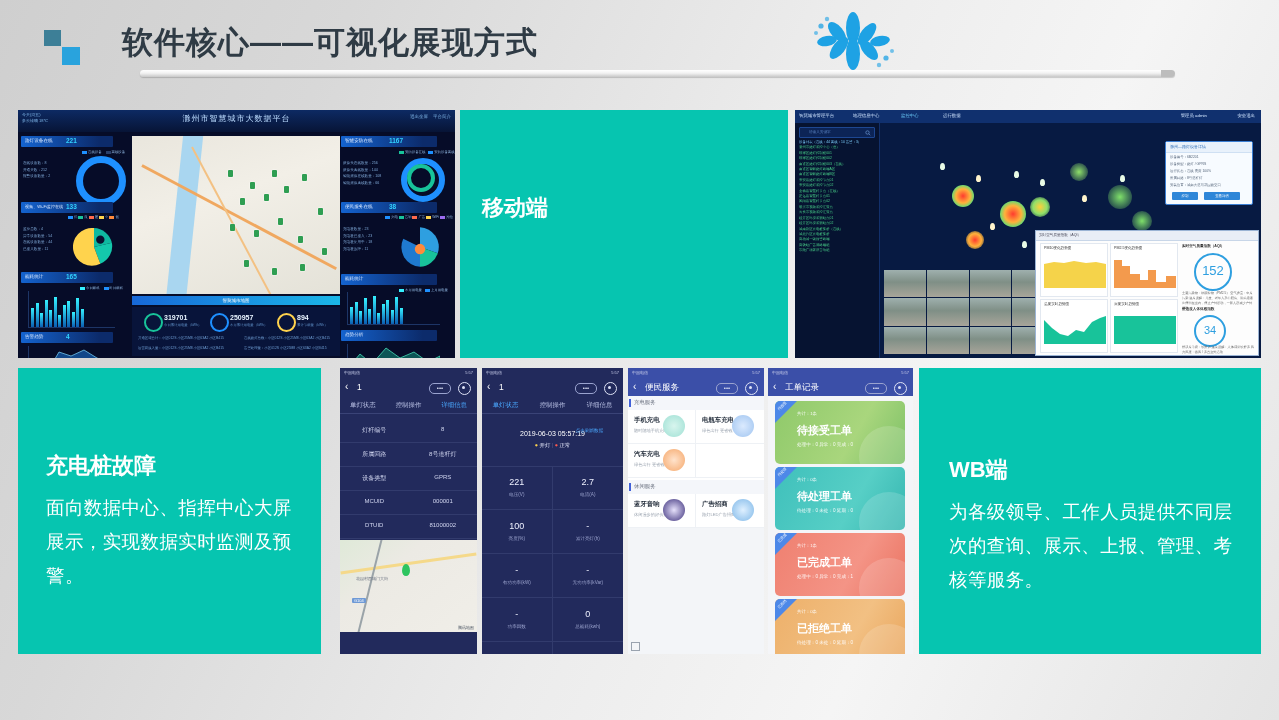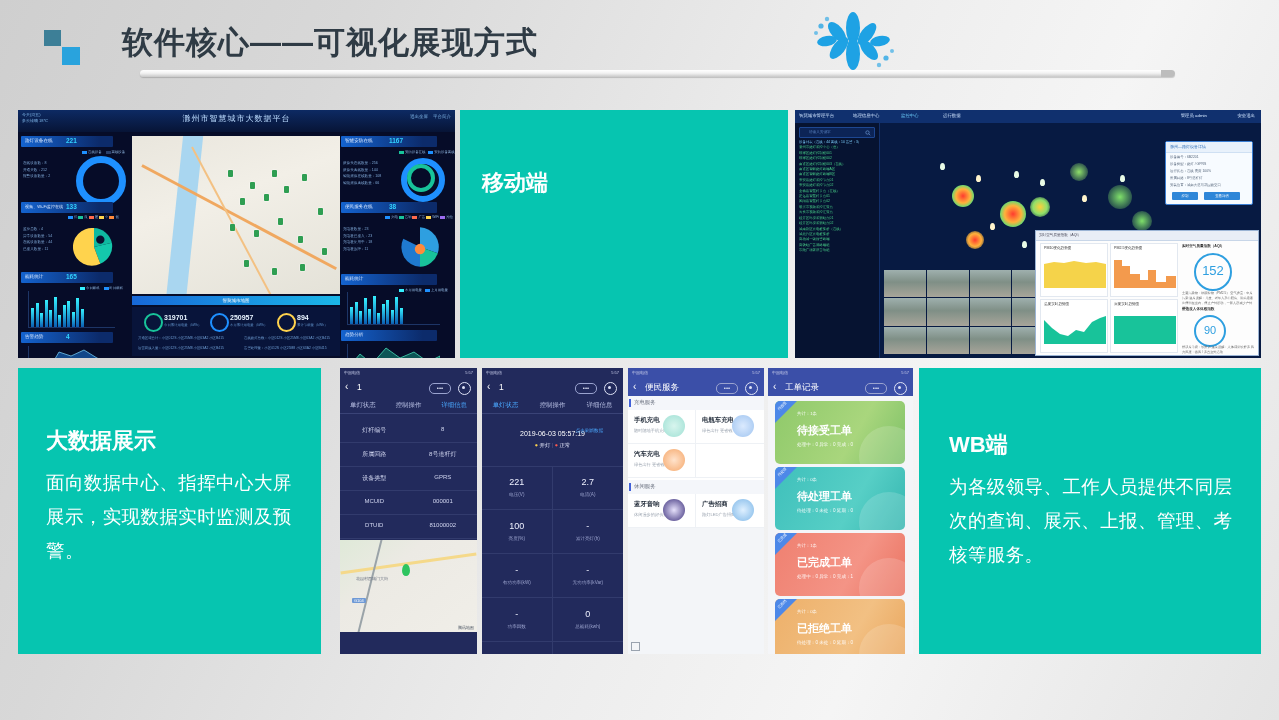--- a/index.html
+++ b/index.html
@@ -29,21 +29,21 @@
   .logo-text{position:absolute;left:96px;top:4px;}
   .logo-word{font-size:31px;font-weight:bold;color:#10161c;letter-spacing:-1px;
     font-family:"DejaVu Sans",sans-serif;line-height:34px;}
   .logo-sub{font-size:19px;font-weight:bold;color:#15202b;letter-spacing:5px;line-height:24px;}
 
   
   .panel{position:absolute;box-sizing:border-box;}
   .teal{background:#06c5b0;}
   .teal-title{color:#fff;font-size:22px;font-weight:bold;margin-bottom:10px;}
   .teal-body{color:#fff;font-size:18.5px;line-height:34px;letter-spacing:.4px;}
-  .teal-inner{position:absolute;}
+  .teal-inner{position:absolute;margin-top:25px;}
 
   
   #dash{left:18px;top:110px;width:437px;height:248px;background:#060c28;overflow:hidden;}
   .d-topbar{position:absolute;left:0;top:0;width:100%;height:22px;
     background:linear-gradient(180deg,#0d2a63 0%,#071436 100%);}
   .d-title{position:absolute;left:50%;transform:translateX(-50%);top:3px;
     font-size:8px;color:#bcdcff;letter-spacing:1px;white-space:nowrap;}
   .d-topleft{position:absolute;left:4px;top:2px;font-size:4px;color:#7fb6e8;line-height:6px;}
   .d-topright{position:absolute;right:4px;top:4px;font-size:4.5px;color:#7fb6e8;}
   .d-col{position:absolute;top:24px;bottom:0;}
@@ -532,31 +532,31 @@
           <rect x="0" y="6" width="62" height="28" fill="#18c39a"></rect>
         </svg>
       </div>
 
       <div class="aq-ttl" style="left:146px;top:13px;font-weight:bold">实时空气质量指数（AQI）</div>
       <div class="aq-circle" style="left:158px;top:22px;width:34px;height:34px;line-height:32px;">152</div>
       <div class="aq-txt" style="left:146px;top:60px;width:72px">主要污染物：细颗粒物（PM2.5）
 空气质量：中度污染
 温度提醒：儿童、老年人及心脏病、肺病患者应停留在室内，停止户外运动，一般人群减少户外运动。</div>
       <div class="aq-ttl" style="left:146px;top:76px;font-weight:bold">舒适度人体体感指数</div>
-      <div class="aq-circle" style="left:158px;top:84px;width:28px;height:28px;line-height:26px;font-size:11px">90</div>
+      <div class="aq-circle" style="left:158px;top:84px;width:28px;height:28px;line-height:26px;font-size:11px">34</div>
       <div class="aq-txt" style="left:146px;top:114px;width:72px">舒适度等级：较舒适
 温度提醒：人体感觉较舒适
 风力风速：微风 / 适宜室外活动</div>
     </div>
   </div>
 </div>
 
 <div class="panel teal" style="left:18px;top:368px;width:303px;height:286px;">
   <div class="teal-inner" style="left:28px;top:58px;right:16px;">
-    <div class="teal-title">大数据展示</div>
+    <div class="teal-title">充电桩故障</div>
     <div class="teal-body">面向数据中心、指挥中心大屏展示，实现数据实时监测及预警。</div>
   </div>
 </div>
 
 <div class="phone" style="left:340px;width:137px;">
   <div class="ph-status">
     <span class="l">中国电信</span>
     <span class="r">5:57</span>
   </div>
   <div class="ph-nav">

